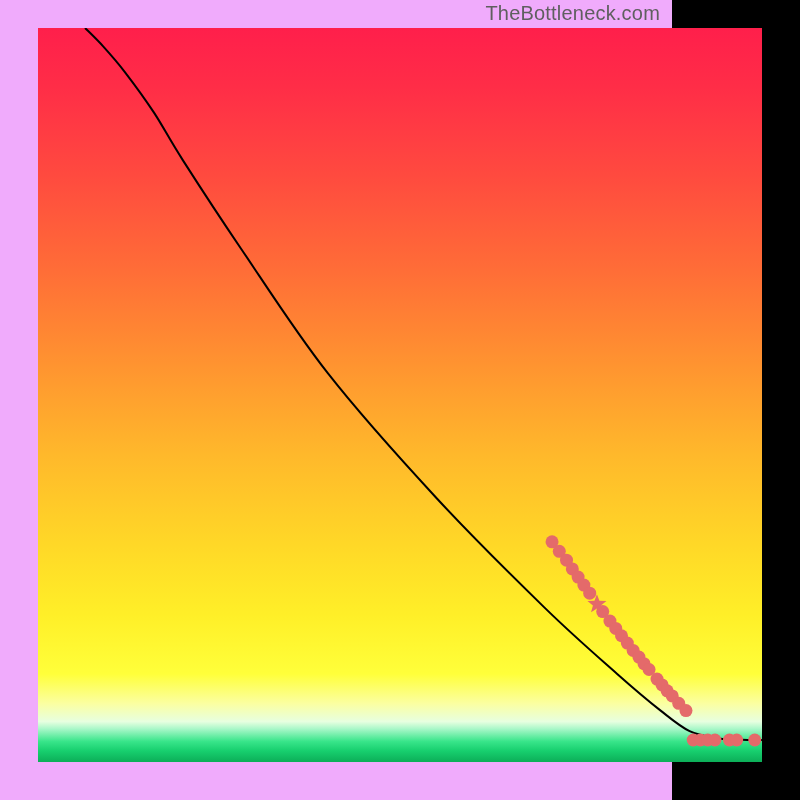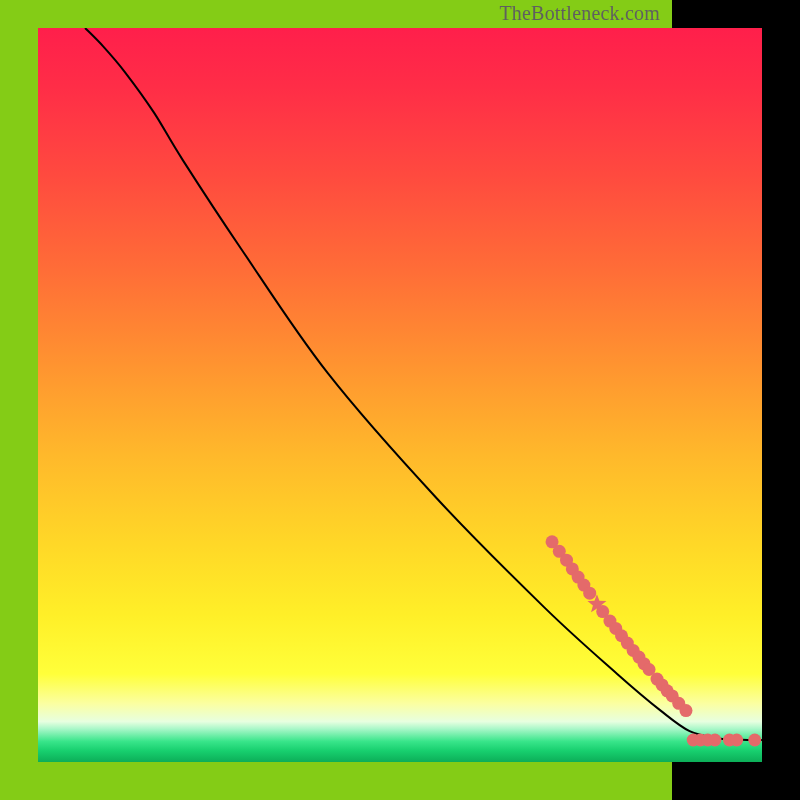--- a/index.html
+++ b/index.html
@@ -8,22 +8,21 @@
     width: 800px;
     height: 800px;
     background: #000;
     font-family: Arial, Helvetica, sans-serif;
     overflow: hidden;
   }
   .outer {
     position: relative;
     width: 672px;
     height: 800px;
-    background: #84cc16;
-    font-family: Liberation Serif, serif;
+    background: #f0abfc;
   }
   .watermark {
     position: absolute;
     top: 2px;
     right: 12px;
     color: #5f5f5f;
     font-size: 20px;
     letter-spacing: 0.2px;
     font-weight: 500;
     user-select: none;

